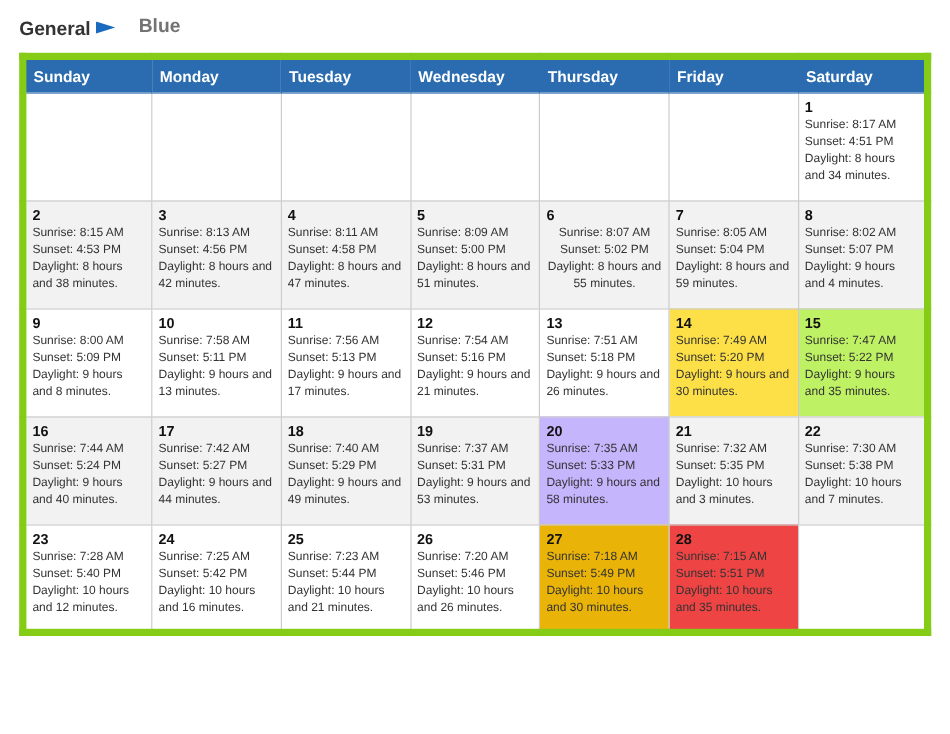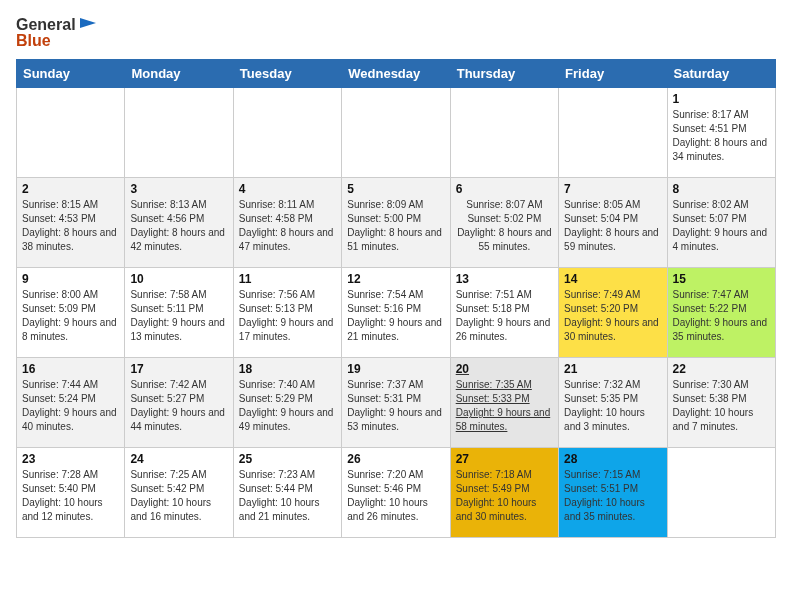--- a/index.html
+++ b/index.html
@@ -29,21 +29,21 @@
       font-weight: normal;
       color: #333;
     }
     .location {
       font-size: 14px;
       color: #555;
     }
     .calendar {
       width: 100%;
       border-collapse: collapse;
-      border: 1px solid #84cc16;
+      border: 6px solid #84cc16;
     }
     .calendar th {
       background-color: #2b6cb0;
       color: #fff;
       font-size: 13px;
       font-weight: bold;
       padding: 6px 6px;
       text-align: left;
       border: 1px solid #2b6cb0;
     }
@@ -73,28 +73,28 @@
     }
     tr:nth-child(odd) td { background: #fff; }
     tr:nth-child(even) td { background: #f2f2f2; }
     tr:nth-child(even) td.empty { background: #f2f2f2; }
   </style>
 </head>
 <body>
 
 <div class="header">
   <div class="logo">
-  <div style="display:flex;flex-direction:column;line-height:1.1;">
+  <div style="display:flex;flex-direction:row;line-height:1.1;gap:20px;">
     <div style="display:flex;align-items:center;gap:2px;">
       <span style="font-size:16px;font-weight:bold;color:#333;">General</span>
       <svg width="18" height="14" viewBox="0 0 18 14">
         <polygon points="2,0 18,5 2,10" fill="#1a6abf"></polygon>
       </svg>
     </div>
-    <span style="font-size:16px;font-weight:bold;color:#c2410c;margin-top:-2px;">Blue</span>
+    <span style="font-size:16px;font-weight:bold;color:#737373;margin-top:-2px;">Blue</span>
   </div>
 </div>
   <div class="title-block">
     <div class="month-title"></div>
     <div class="location"></div>
   </div>
 </div>
 
 <table class="calendar">
   <thead>
@@ -229,21 +229,21 @@
           <div class="day-info" style="white-space: pre-line;">Sunrise: 7:40 AM
 Sunset: 5:29 PM
 Daylight: 9 hours and 49 minutes.</div>
         </td>
         <td style="background: rgb(242, 242, 242);">
           <div class="day-number">19</div>
           <div class="day-info" style="white-space: pre-line;">Sunrise: 7:37 AM
 Sunset: 5:31 PM
 Daylight: 9 hours and 53 minutes.</div>
         </td>
-        <td style="background: #e5e5e5; text-decoration: underline;">
+        <td style="background: #c4b5fd;">
           <div class="day-number">20</div>
           <div class="day-info" style="white-space: pre-line;">Sunrise: 7:35 AM
 Sunset: 5:33 PM
 Daylight: 9 hours and 58 minutes.</div>
         </td>
         <td style="background: rgb(242, 242, 242);">
           <div class="day-number">21</div>
           <div class="day-info" style="white-space: pre-line;">Sunrise: 7:32 AM
 Sunset: 5:35 PM
 Daylight: 10 hours and 3 minutes.</div>
@@ -279,21 +279,21 @@
           <div class="day-info" style="white-space: pre-line;">Sunrise: 7:20 AM
 Sunset: 5:46 PM
 Daylight: 10 hours and 26 minutes.</div>
         </td>
         <td style="background: #eab308;">
           <div class="day-number">27</div>
           <div class="day-info" style="white-space: pre-line;">Sunrise: 7:18 AM
 Sunset: 5:49 PM
 Daylight: 10 hours and 30 minutes.</div>
         </td>
-        <td style="background: #0ea5e9;">
+        <td style="background: #ef4444;">
           <div class="day-number">28</div>
           <div class="day-info" style="white-space: pre-line;">Sunrise: 7:15 AM
 Sunset: 5:51 PM
 Daylight: 10 hours and 35 minutes.</div>
         </td>
         <td class="empty" style="background: rgb(255, 255, 255);"></td>
       </tr>
     </tbody>
 </table>
 

